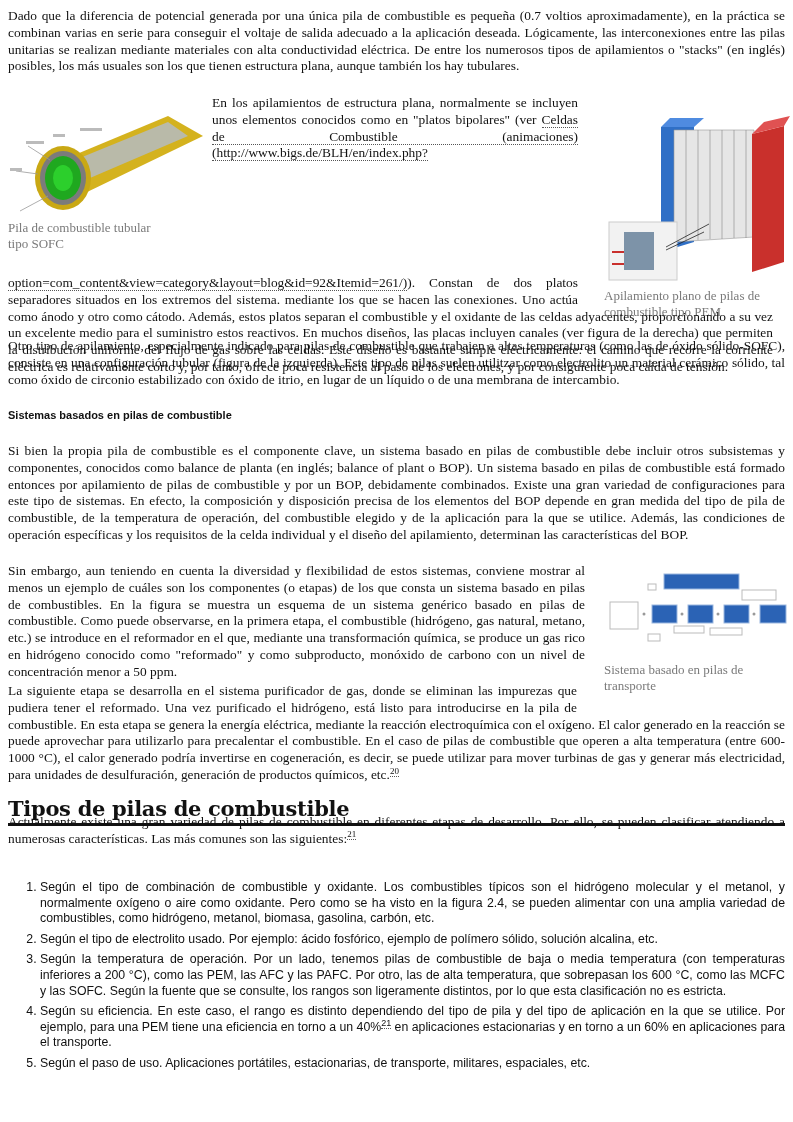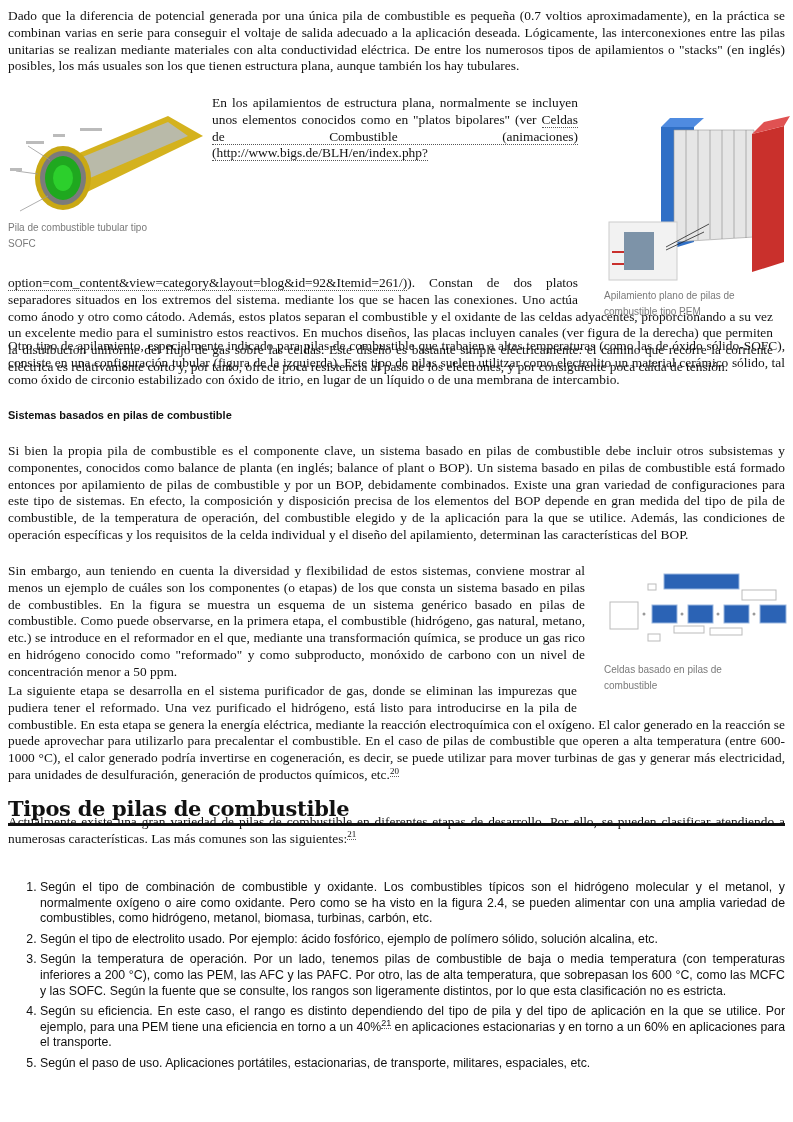--- a/index.html
+++ b/index.html
@@ -1,20 +1,20 @@
 <!DOCTYPE html>
 <html><head>
 <meta charset="utf-8">
 <style>
   html, body { margin:0; padding:0; background:#ffffff; }
   body { width:793px; height:1122px; overflow:hidden; position:relative; color:#111; }
   .serif { font-family:"DejaVu Serif", "Liberation Serif", serif; }
   p { margin:0; }
   .para { font-family:"Liberation Serif", serif; font-size:13.4px; line-height:16.8px; text-align:justify; position:absolute; left:8px; right:8px; }
-  .caption { font-family:Liberation Sans, sans-serif; font-size:10px; line-height:16px; color:#7a7a7a; }
+  .caption { font-family:Liberation Serif, serif; font-size:13px; line-height:16px; color:#7a7a7a; }
   .link { border-bottom:1px dotted #555; color:#111; text-decoration:none; }
   .ref { font-size:9px; vertical-align:super; line-height:0; border-bottom:1px dotted #555; }
   .h2 { font-family:"Liberation Sans", sans-serif; font-weight:bold; font-size:11px; position:absolute; left:8px; top:409px; }
   .h1 { font-family:"DejaVu Serif", serif; font-weight:bold; font-size:21px; position:absolute; left:8px; top:796px; right:8px; border-bottom:3px solid #111; padding-bottom:2px; letter-spacing:-0.3px; }
   ol.types { position:absolute; left:8px; right:8px; top:880px; margin:0; padding-left:32px; font-family:"Liberation Sans", sans-serif; font-size:12.3px; line-height:15.6px; text-align:justify; }
   ol.types li { margin-bottom:5px; }
   .fig { position:absolute; }
 </style>
 </head>
 <body>
@@ -92,33 +92,33 @@
     <rect x="70" y="54" width="30" height="7" fill="#fff" stroke="#bbb"></rect>
     <rect x="106" y="56" width="32" height="7" fill="#fff" stroke="#bbb"></rect>
     <rect x="44" y="62" width="12" height="7" fill="#fff" stroke="#bbb"></rect>
     <g fill="#999">
         <circle cx="40" cy="42" r="1.5"></circle>
         <circle cx="78" cy="42" r="1.5"></circle>
         <circle cx="114" cy="42" r="1.5"></circle>
         <circle cx="150" cy="42" r="1.5"></circle>
       </g>
   </svg>
-  <div class="caption" style="width:165px; margin-top:16px;">Celdas basado en pilas de combustible</div>
+  <div class="caption" style="width:165px; margin-top:16px;">Sistema basado en pilas de transporte</div>
 </div>
 
 <p class="para" style="top:563px; right:208px;">Sin embargo, aun teniendo en cuenta la diversidad y flexibilidad de estos sistemas, conviene mostrar al menos un ejemplo de cuáles son los componentes (o etapas) de los que consta un sistema basado en pilas de combustibles. En la figura se muestra un esquema de un sistema genérico basado en pilas de combustible. Como puede observarse, en la primera etapa, el combustible (hidrógeno, gas natural, metano, etc.) se introduce en el reformador en el que, mediante una transformación química, se produce un gas rico en hidrógeno conocido como "reformado" y como subproducto, monóxido de carbono con un nivel de concentración menor a 50 ppm.</p>
 
 <div style="position:absolute; left:8px; right:8px; top:683px;">
   <div style="float:right; width:208px; height:33px;"></div>
   <p style="font-family:'Liberation Serif', serif; font-size:13.4px; line-height:16.8px; text-align:justify;"><span>La siguiente etapa se desarrolla en el sistema purificador de gas, donde se eliminan las impurezas que pudiera tener el reformado. Una vez purificado el hidrógeno, está listo para introducirse en la pila de combustible. En esta etapa se genera la energía eléctrica, mediante la reacción electroquímica con el oxígeno. El calor generado en la reacción se puede aprovechar para utilizarlo para precalentar el combustible. En el caso de pilas de combustible que operen a alta temperatura (entre 600-1000 °C), el calor generado podría invertirse en cogeneración, es decir, se puede utilizar para mover turbinas de gas y generar más electricidad, para unidades de desulfuración, generación de productos químicos, etc.</span><a class="ref">20</a></p>
 </div>
 
 <div class="h1">Tipos de pilas de combustible</div>
 
 <p class="para" style="top:814px;"><span>Actualmente existe una gran variedad de pilas de combustible en diferentes etapas de desarrollo. Por ello, se pueden clasificar atendiendo a numerosas características. Las más comunes son las siguientes:</span><a class="ref">21</a></p>
 
 <ol class="types">
-  <li><span>Según el tipo de combinación de combustible y oxidante.</span><span> Los combustibles típicos son el hidrógeno molecular y el metanol, y normalmente oxígeno o aire como oxidante. Pero como se ha visto en la figura 2.4, se pueden alimentar con una amplia variedad de combustibles, como hidrógeno, metanol, biomasa, turbinas, carbón, etc.</span></li>
+  <li><span>Según el tipo de combinación de combustible y oxidante.</span><span> Los combustibles típicos son el hidrógeno molecular y el metanol, y normalmente oxígeno o aire como oxidante. Pero como se ha visto en la figura 2.4, se pueden alimentar con una amplia variedad de combustibles, como hidrógeno, metanol, biomasa, gasolina, carbón, etc.</span></li>
   <li><span>Según el tipo de electrolito usado.</span><span> Por ejemplo: ácido fosfórico, ejemplo de polímero sólido, solución alcalina, etc.</span></li>
   <li><span>Según la temperatura de operación.</span><span> Por un lado, tenemos pilas de combustible de baja o media temperatura (con temperaturas inferiores a 200 °C), como las PEM, las AFC y las PAFC. Por otro, las de alta temperatura, que sobrepasan los 600 °C, como las MCFC y las SOFC. Según la fuente que se consulte, los rangos son ligeramente distintos, por lo que esta clasificación no es estricta.</span></li>
   <li><span>Según su eficiencia.</span><span> En este caso, el rango es distinto dependiendo del tipo de pila y del tipo de aplicación en la que se utilice. Por ejemplo, para una PEM tiene una eficiencia en torno a un 40%</span><a class="ref">21</a><span>  en aplicaciones estacionarias y en torno a un 60% en aplicaciones para el transporte.</span></li>
   <li><span>Según el paso de uso.</span><span> Aplicaciones portátiles, estacionarias, de transporte, militares, espaciales, etc.</span></li>
 </ol>
 
 </body></html>

